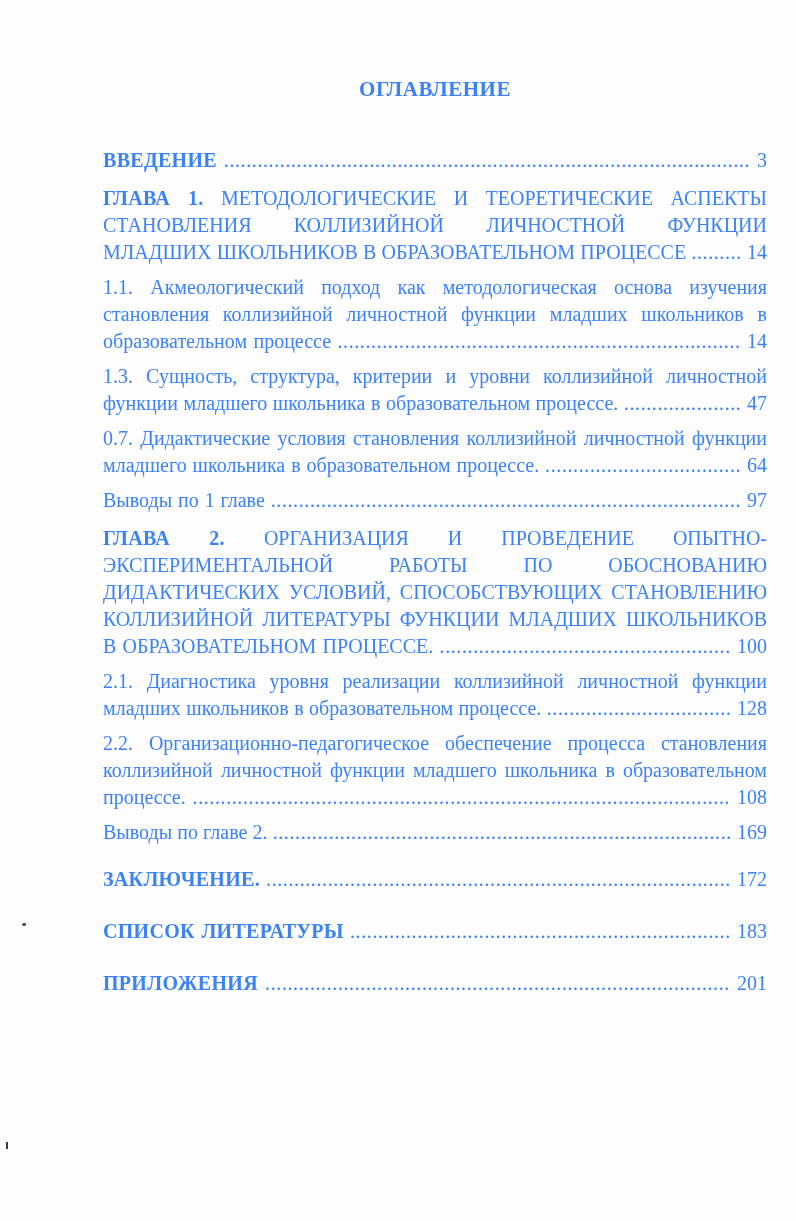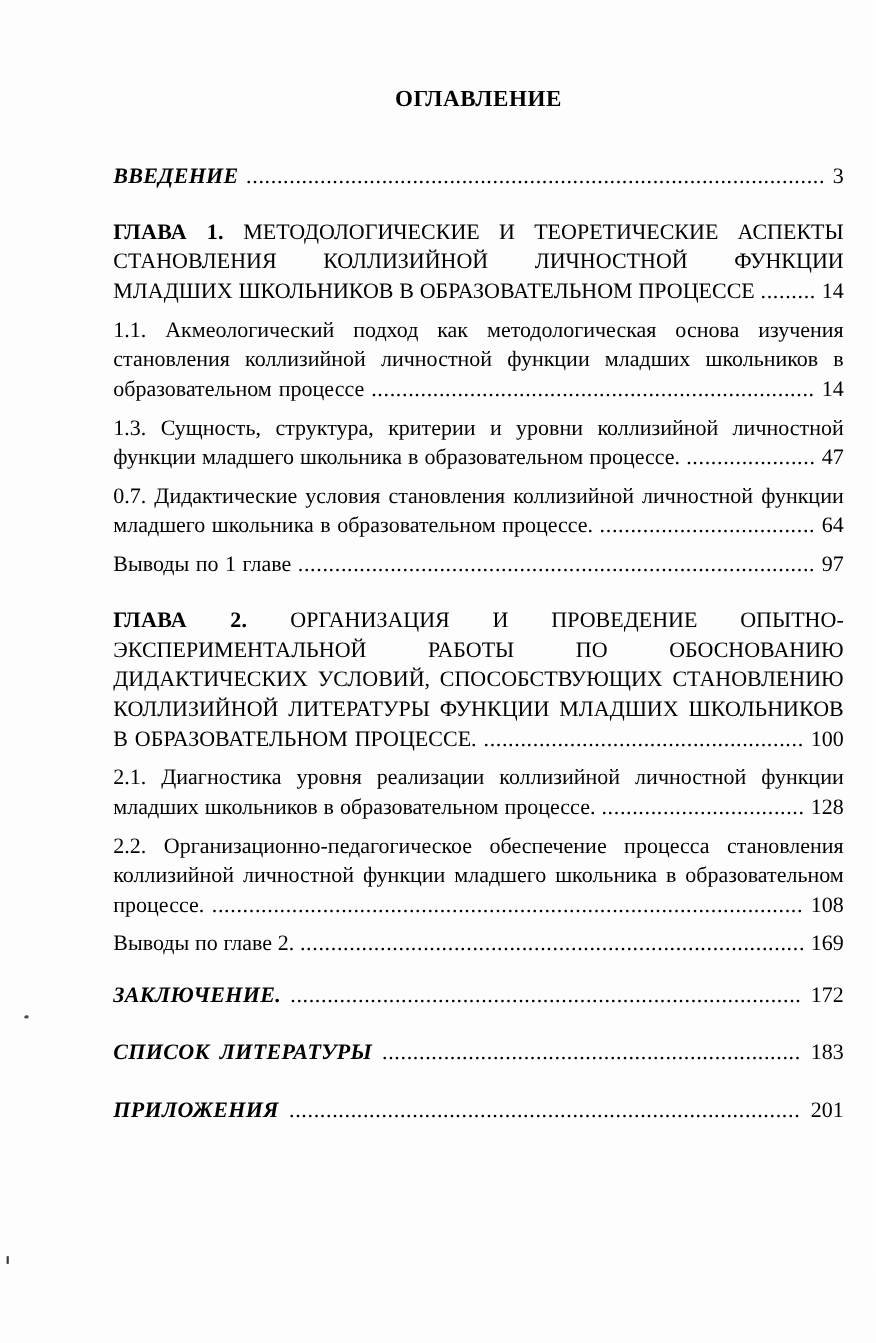--- a/index.html
+++ b/index.html
@@ -6,21 +6,21 @@
   body {
     width: 796px; height: 1221px;
     background: #ffffff;
     font-family: "Liberation Serif", "DejaVu Serif", serif;
   }
   .page {
     position: relative;
     width: 796px; height: 1221px;
     background: #fdfdfd;
     overflow: hidden;
-    color: #000000;
+    color: #3b82f6;
   }
   .content {
     position: absolute;
     left: 103px; top: 0;
     width: 664px;
   }
   .doc-title {
     margin: 77px 0 0 0;
     text-align: center;
     font-size: 21px;
@@ -30,24 +30,24 @@
   }
   .entry {
     font-size: 20px;
     line-height: 27px;
     text-align: justify;
     text-align-last: justify;
     margin-top: 8px;
     hyphens: none;
   }
   .entry.intro   { margin-top: 46px; }
-  .entry.chapter { margin-top: 24px; }
+  .entry.chapter { margin-top: 11px; }
   .entry.back    { margin-top: 25px; }
   .entry.back-first { margin-top: 20px; }
-  .entry.bold .txt { font-weight: bold; letter-spacing: 0.3px; font-style: italic; }
+  .entry.bold .txt { font-weight: bold; letter-spacing: 0.3px; }
   .prefix { font-weight: bold; letter-spacing: 0.3px; }
   .leader { letter-spacing: 0.6px; }
   .pagenum { }
   
   .speck-1 {
     position: absolute; left: 22px; top: 923px;
     width: 4px; height: 3px; background: #4a4a4a; border-radius: 50% 40% 50% 50%;
   }
   .speck-2 {
     position: absolute; left: 6px; top: 1142px;

